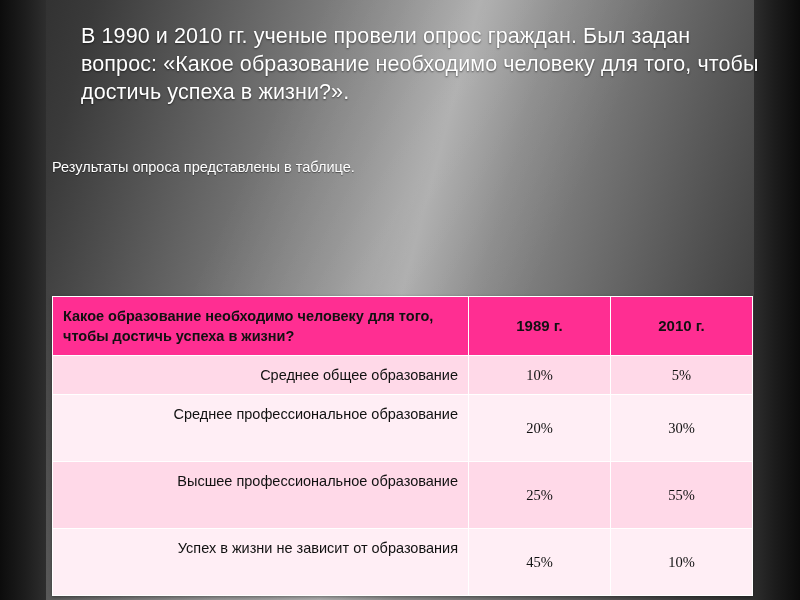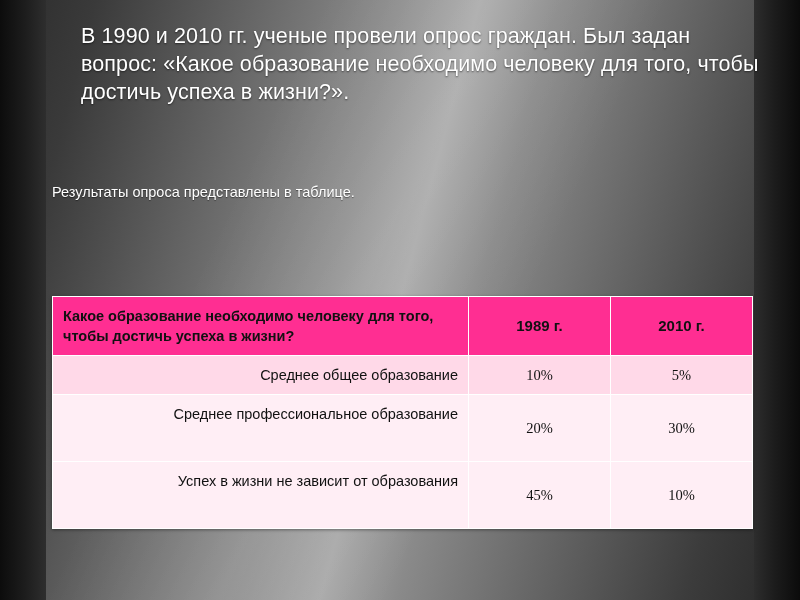--- a/index.html
+++ b/index.html
@@ -50,21 +50,21 @@
     font-size: 21.5px;
     line-height: 28px;
     font-weight: normal;
     letter-spacing: 0.1px;
     text-shadow: 0 1px 2px rgba(0,0,0,0.55);
     z-index: 3;
   }
   .subtext {
     position: absolute;
     left: 52px;
-    top: 180px;
+    top: 155px;
     width: 700px;
     color: #ffffff;
     font-size: 14.5px;
     line-height: 24px;
     z-index: 3;
     text-shadow: 0 1px 1px rgba(0,0,0,0.45);
   }
   .subtext p { margin: 0; }
 
   .table-wrap {
@@ -153,20 +153,25 @@
         <tr>
           <td class="label">Среднее общее образование</td>
           <td class="num">10%</td>
           <td class="num">5%</td>
         </tr>
         <tr class="alt row-tall">
           <td class="label">Среднее профессиональное образование</td>
           <td class="num">20%</td>
           <td class="num">30%</td>
         </tr>
+        <tr class="row-tall">
+          <td class="label">Высшее профессиональное образование</td>
+          <td class="num">25%</td>
+          <td class="num">55%</td>
+        </tr>
         <tr class="alt row-tall">
           <td class="label">Успех в жизни не зависит от образования</td>
           <td class="num">45%</td>
           <td class="num">10%</td>
         </tr>
       </tbody>
     </table>
   </div>
 </div>
 

